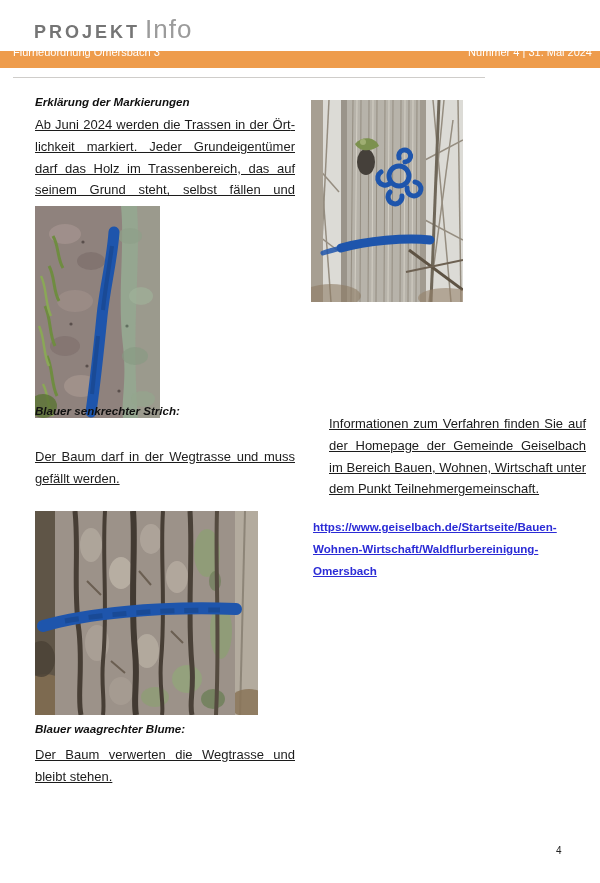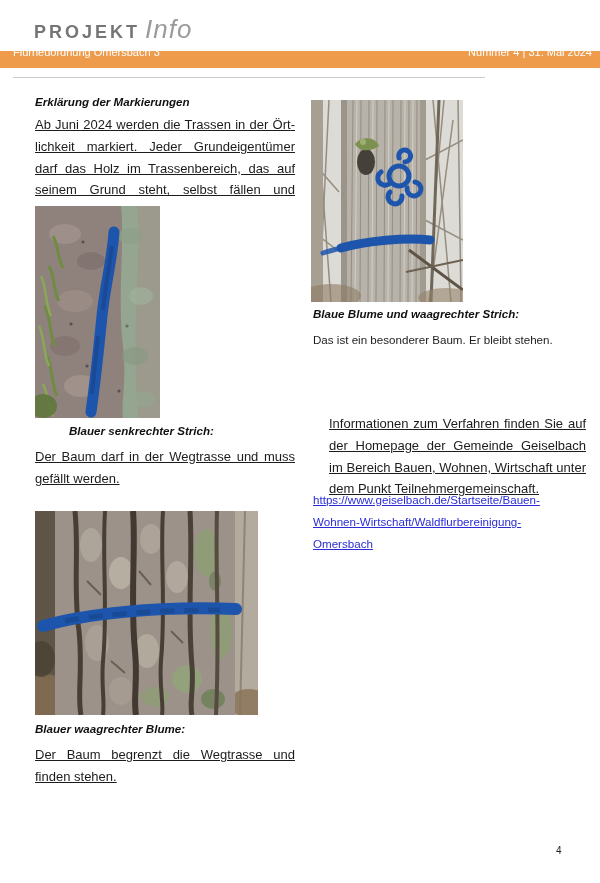--- a/index.html
+++ b/index.html
@@ -5,21 +5,21 @@
   * { margin:0; padding:0; box-sizing:border-box; }
   html,body { background:#ffffff; }
   body { font-family:"Liberation Sans", sans-serif; color:#1c1c1c; }
   .page {
     position:relative; width:600px; height:865px; margin:0 auto;
     background:#ffffff; overflow:hidden;
   }
   
   .logo { position:absolute; left:34px; top:14px; display:flex; align-items:baseline; }
   .logo-primary { font-size:18px; font-weight:bold; letter-spacing:3px; color:#757575; }
-  .logo-secondary { font-size:26px; font-style:italic; color:#9b9b9b; margin-left:5px; letter-spacing:1px; }
+  .logo-secondary { font-size:26px; color:#9b9b9b; margin-left:5px; letter-spacing:1px; }
   .header-bar {
     position:absolute; left:0; top:51px; width:600px; height:17px;
     display:flex; justify-content:space-between; align-items:center;
     padding:0 8px 16px 13px; color:#ffffff; font-size:11px;
   }
   .header-rule { position:absolute; left:13px; top:77px; width:472px; height:1px; background:#cfcdca; }
   
   .abs { position:absolute; }
   .col-l { left:35px; width:260px; }
   .col-r { left:313px; width:257px; }
@@ -72,21 +72,21 @@
       <circle cx="92" cy="120" r="1.6" fill="#627060"></circle>
         <circle cx="84" cy="185" r="1.6" fill="#5a4f4c"></circle>
       <path d="M18,30 C24,40 22,52 28,62 M14,60 C20,70 18,85 24,95 M10,100 C16,112 14,128 20,140 M12,150 C18,162 16,178 22,190" stroke="#6f8c41" stroke-width="3" fill="none"></path>
       <path d="M6,70 C12,82 10,98 16,110 M4,120 C10,132 8,148 14,160 M8,178 C14,190 12,200 18,210" stroke="#8aa757" stroke-width="2.5" fill="none"></path>
       <ellipse cx="8" cy="200" rx="14" ry="12" fill="#5e7637" opacity="0.85"></ellipse>
       <path d="M79,26 C77,55 70,80 67,110 C64,140 61,170 56,206" stroke="#1E55AC" stroke-width="11" fill="none" stroke-linecap="round"></path>
       <path d="M77,40 C74,62 70,84 68,104 M63,130 C61,150 59,168 57,188" stroke="#16407f" stroke-width="4" fill="none" opacity="0.5"></path>
     </svg>
   </div>
 
-  <div class="abs col-l h-bold" style="top:424px;margin-left:34px;">Blauer senkrechter Strich:</div>
+  <div class="abs col-l h-bold" style="top:404px;">Blauer senkrechter Strich:</div>
   <div class="abs col-l body-txt" style="top:446px;">Der Baum darf in der Wegtrasse und muss ge­fällt werden.</div>
 
   <div class="photo" style="left:35px; top:511px; width:223px; height:204px;">
     <svg viewBox="0 0 223 204" preserveAspectRatio="none">
       <rect width="223" height="204" fill="#a29a8f"></rect>
       <rect width="22" height="204" fill="#5f5547"></rect>
       <ellipse cx="10" cy="185" rx="26" ry="22" fill="#7d6a50"></ellipse>
       <ellipse cx="6" cy="148" rx="14" ry="18" fill="#4a4136" opacity="0.8"></ellipse>
       <rect x="199" width="24" height="204" fill="#b3ab9e"></rect>
       <line x1="210" y1="0" x2="205" y2="204" stroke="#8d8578" stroke-width="2"></line>
@@ -111,21 +111,21 @@
       <path d="M128,0 C125,45 131,95 126,150 C124,178 129,192 127,204" stroke="#473e35" stroke-width="4" fill="none"></path>
       <path d="M155,0 C158,50 152,100 157,155 C159,180 154,192 157,204" stroke="#4a4138" stroke-width="5" fill="none"></path>
       <path d="M182,0 C180,60 185,120 181,204" stroke="#554b40" stroke-width="4" fill="none"></path>
       <path d="M52,70 L66,84 M104,60 L116,74 M76,150 L90,162 M136,120 L148,132" stroke="#6b5f52" stroke-width="2"></path>
       <path d="M8,115 C50,103 120,95 201,98" stroke="#1E55AC" stroke-width="12" fill="none" stroke-linecap="round"></path>
       <path d="M30,110 C70,103 120,99 185,99" stroke="#14407f" stroke-width="5" opacity="0.5" stroke-dasharray="14 10" fill="none"></path>
     </svg>
   </div>
 
   <div class="abs col-l h-bold" style="top:722px;">Blauer waagrechter Blume:</div>
-  <div class="abs col-l body-txt" style="top:744px;">Der Baum begrenzt die Wegtrasse und finden stehen.</div>
+  <div class="abs col-l body-txt" style="top:744px;">Der Baum verwerten die Wegtrasse und bleibt stehen.</div>
 
   <div class="photo" style="left:311px; top:100px; width:152px; height:202px;">
     <svg viewBox="0 0 152 202" preserveAspectRatio="none">
       <rect width="152" height="202" fill="#dcdbd6"></rect>
       <g stroke="#8e8577" stroke-width="1.5" opacity="0.9">
         <line x1="5" y1="0" x2="20" y2="202"></line>
           <line x1="18" y1="0" x2="8" y2="202"></line>
         <line x1="122" y1="0" x2="140" y2="202"></line>
           <line x1="133" y1="0" x2="124" y2="95"></line>
         <line x1="142" y1="20" x2="118" y2="202"></line>
@@ -170,21 +170,19 @@
       </g>
       <path d="M30,148 C55,141 95,137 119,140" stroke="#1E55AC" stroke-width="9" fill="none" stroke-linecap="round"></path>
       <path d="M12,153 C18,151 26,149 34,147" stroke="#1E55AC" stroke-width="5" fill="none" stroke-linecap="round" opacity="0.85"></path>
       <line x1="98" y1="150" x2="152" y2="190" stroke="#5e5344" stroke-width="3"></line>
       <line x1="95" y1="172" x2="152" y2="160" stroke="#6d6152" stroke-width="2"></line>
       <ellipse cx="20" cy="196" rx="30" ry="12" fill="#8d7c64" opacity="0.6"></ellipse>
       <ellipse cx="135" cy="198" rx="28" ry="10" fill="#96826a" opacity="0.6"></ellipse>
     </svg>
   </div>
 
-  <div class="abs col-r h-bold" style="top:307px;">Blaue Blume und waagrechter Strich:</div>
-  <div class="abs col-r body-left" style="top:329px;">Das ist ein besonderer Baum. Er bleibt stehen.</div>
 
   <div class="abs col-r body-txt" style="top:413px;margin-left:16px;">Informationen zum Verfahren finden Sie auf der Homepage der Gemeinde Geiselbach im Bereich Bauen, Wohnen, Wirtschaft unter dem Punkt Teilnehmergemeinschaft.</div>
 
-  <a class="abs col-r doc-link" style="top: 489px; color: rgb(43, 43, 214);" href="#">https://www.geiselbach.de/Startseite/Bauen-Wohnen-Wirtschaft/Waldflurbereinigung-Omersbach</a>
+  <a class="abs col-r doc-link" style="top: 516px; color: rgb(43, 43, 214); font-weight: bold;" href="#">https://www.geiselbach.de/Startseite/Bauen-Wohnen-Wirtschaft/Waldflurbereinigung-Omersbach</a>
 
   <div class="page-number">4</div>
 </div>
 
 </body></html>

